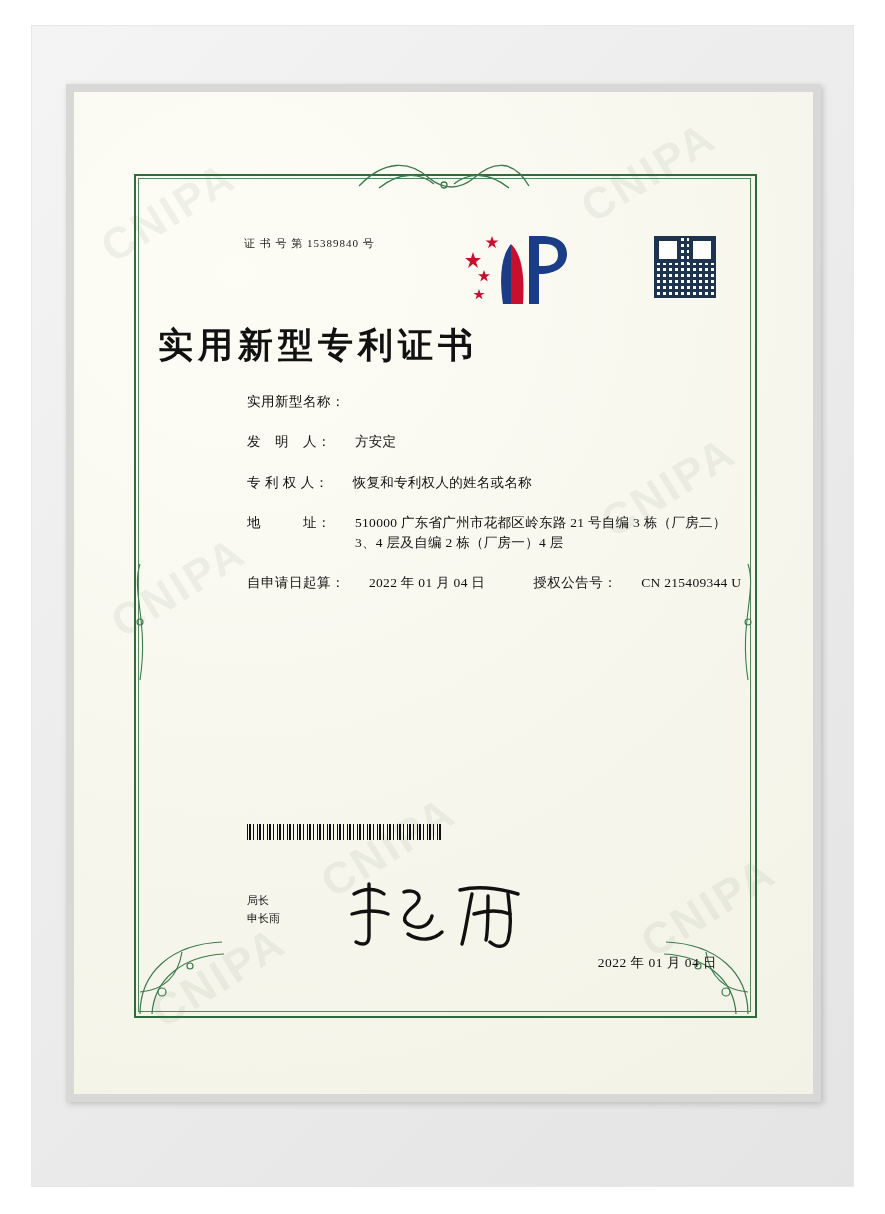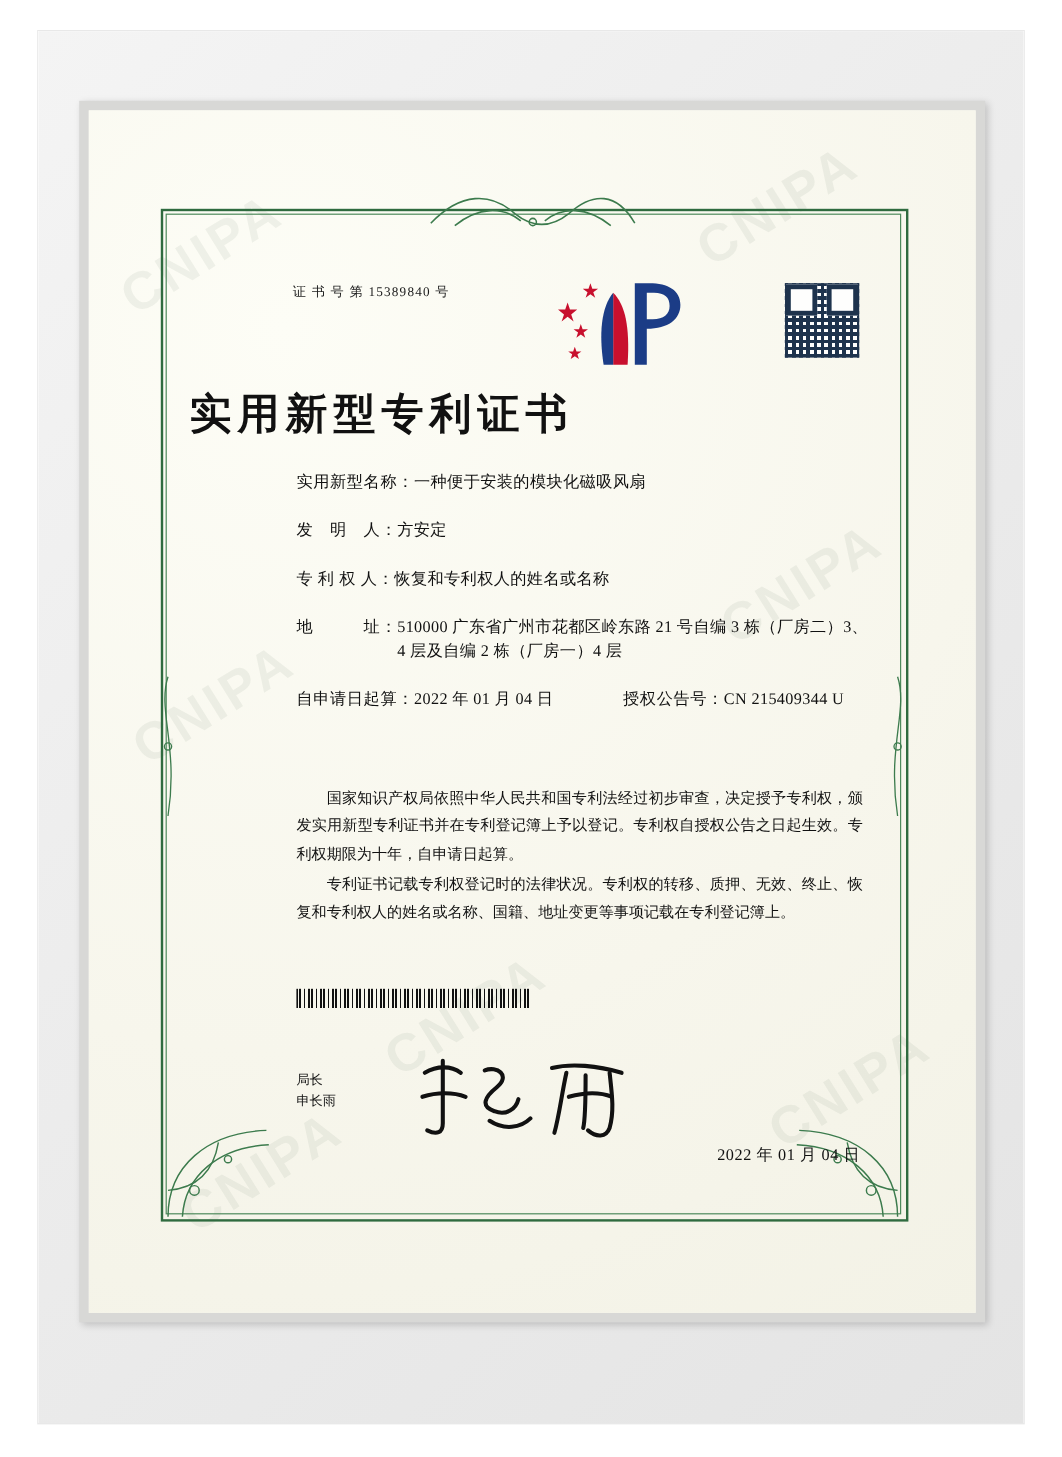--- a/index.html
+++ b/index.html
@@ -168,20 +168,21 @@
     top: 218px;
     width: 480px;
     font-size: 13.5px;
     color: #111;
     line-height: 1.5;
   }
   .field-row {
     display: flex;
     align-items: flex-start;
     margin-bottom: 20px;
+    gap: 24px;
   }
   .field-label {
     flex: 0 0 auto;
     white-space: pre;
     letter-spacing: 0.5px;
   }
   .field-value {
     flex: 1 1 auto;
     letter-spacing: 0.3px;
   }
@@ -319,21 +320,20 @@
       </svg>
 
       <div class="qr"></div>
 
       <div class="main-title">实用新型专利证书</div>
 
       <div class="fields">
 
         <div class="field-row">
           <span class="field-label">实用新型名称：</span>
-          <span class="field-value">一种便于安装的模块化磁吸风扇</span>
         </div>
 
         <div class="field-row">
           <span class="field-label">发　明　人：</span>
           <span class="field-value">方安定</span>
         </div>
 
 
 
         <div class="field-row">
@@ -349,24 +349,20 @@
         <div class="field-row two-col">
           <span class="field-label">自申请日起算：</span>
           <span class="field-value">2022 年 01 月 04 日</span>
           <span class="field-gap"></span>
           <span class="field-label">授权公告号：</span>
           <span class="field-value">CN 215409344 U</span>
         </div>
 
       </div>
 
-      <div class="paragraphs">
-        <p>国家知识产权局依照中华人民共和国专利法经过初步审查，决定授予专利权，颁发实用新型专利证书并在专利登记簿上予以登记。专利权自授权公告之日起生效。专利权期限为十年，自申请日起算。</p>
-        <p>专利证书记载专利权登记时的法律状况。专利权的转移、质押、无效、终止、恢复和专利权人的姓名或名称、国籍、地址变更等事项记载在专利登记簿上。</p>
-      </div>
 
       <div class="barcode"></div>
 
       <div class="signature-block">
         <div>局长</div>
         <div>申长雨</div>
       </div>
 
       <svg class="signature-script" viewBox="0 0 200 80">
         <g fill="none" stroke="#111111" stroke-width="3.4" stroke-linecap="round" stroke-linejoin="round">

